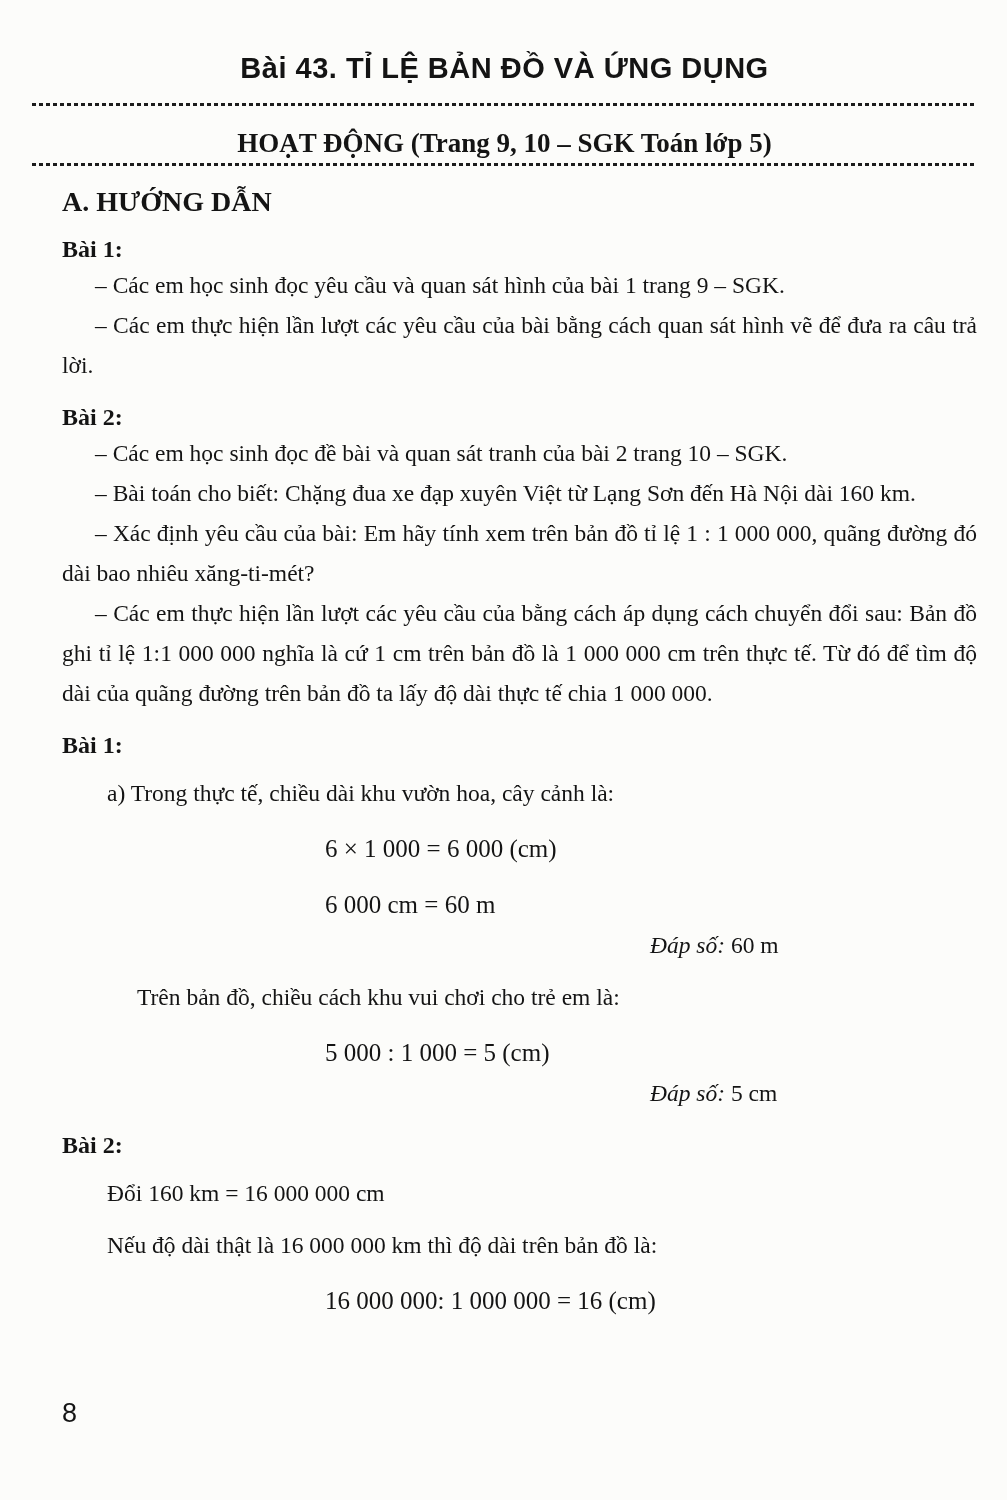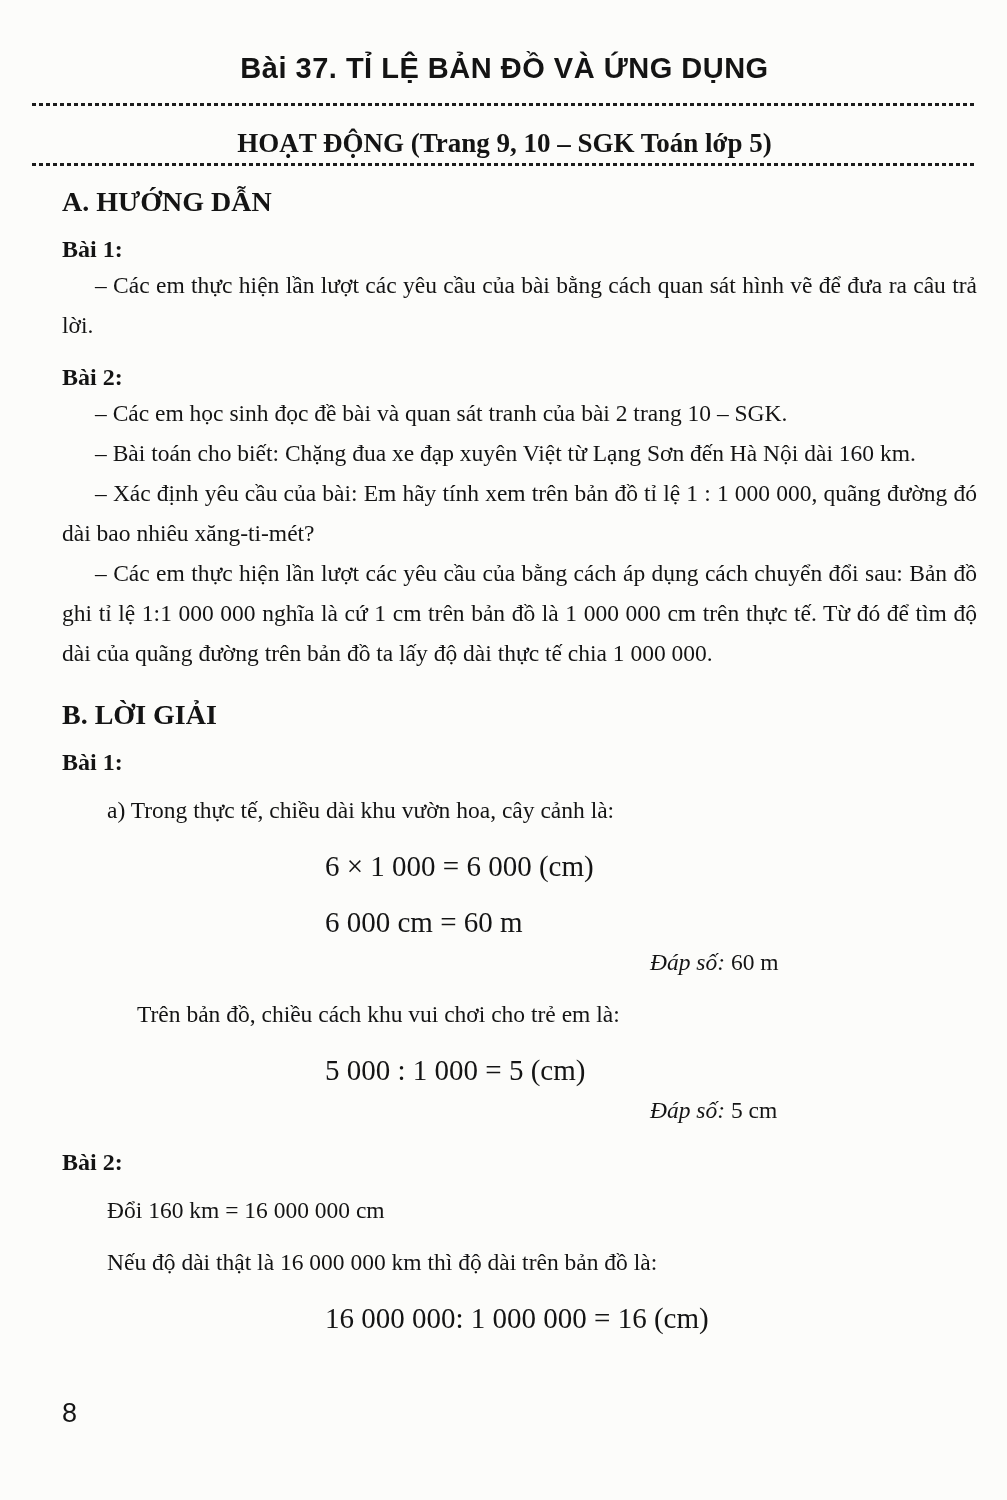--- a/index.html
+++ b/index.html
@@ -68,21 +68,21 @@
   }
   p.flow-line {
     margin: 12px;
     font-size: 23.5px;
     line-height: 40px;
     text-indent: 33px;
   }
   p.flow-line.deep { text-indent: 63px; }
   p.equation {
     margin: 16px 0 0 263px;
-    font-size: 29px;
+    font-size: 25px;
     line-height: 40px;
   }
   p.answer {
     margin: 0 0 0 588px;
     font-size: 23.5px;
     line-height: 40px;
   }
   .answer .answer-label {
     font-style: italic;
   }
@@ -92,40 +92,40 @@
     top: 1398px;
     font-family: "Liberation Sans", sans-serif;
     font-size: 27px;
   }
 </style>
 </head>
 <body>
 
 <div class="page">
 
-  <div class="title">Bài 37. TỈ LỆ BẢN ĐỒ VÀ ỨNG DỤNG</div>
+  <div class="title">Bài 43. TỈ LỆ BẢN ĐỒ VÀ ỨNG DỤNG</div>
 
   <div class="rule rule-top"></div>
   <div class="subtitle">HOẠT ĐỘNG (Trang 9, 10 – SGK Toán lớp 5)</div>
   <div class="rule rule-bottom"></div>
 
   <div class="content">
 
     <div class="section-heading">A. HƯỚNG DẪN</div>
 
     <div class="bai-label">Bài 1:</div>
+    <p class="body-par">– Các em học sinh đọc yêu cầu và quan sát hình của bài 1 trang 9 – SGK.</p>
     <p class="body-par">– Các em thực hiện lần lượt các yêu cầu của bài bằng cách quan sát hình vẽ để đưa ra câu trả lời.</p>
 
     <div class="bai-label tight">Bài 2:</div>
     <p class="body-par">– Các em học sinh đọc đề bài và quan sát tranh của bài 2 trang 10 – SGK.</p>
     <p class="body-par">– Bài toán cho biết: Chặng đua xe đạp xuyên Việt từ Lạng Sơn đến Hà Nội dài 160 km.</p>
     <p class="body-par">– Xác định yêu cầu của bài: Em hãy tính xem trên bản đồ tỉ lệ 1 : 1 000 000, quãng đường đó dài bao nhiêu xăng-ti-mét?</p>
     <p class="body-par">– Các em thực hiện lần lượt các yêu cầu của bằng cách áp dụng cách chuyển đổi sau: Bản đồ ghi tỉ lệ 1:1 000 000 nghĩa là cứ 1 cm trên bản đồ là 1 000 000 cm trên thực tế. Từ đó để tìm độ dài của quãng đường trên bản đồ ta lấy độ dài thực tế chia 1 000 000.</p>
 
-    <div class="section-heading b">B. LỜI GIẢI</div>
 
     <div class="bai-label">Bài 1:</div>
     <p class="flow-line">a) Trong thực tế, chiều dài khu vườn hoa, cây cảnh là:</p>
     <p class="equation">6 × 1 000 = 6 000 (cm)</p>
     <p class="equation">6 000 cm = 60 m</p>
     <p class="answer"><span class="answer-label">Đáp số:</span><span> 60 m</span></p>
 
     <p class="flow-line deep">Trên bản đồ, chiều cách khu vui chơi cho trẻ em là:</p>
     <p class="equation">5 000 : 1 000 = 5 (cm)</p>
     <p class="answer"><span class="answer-label">Đáp số:</span><span> 5 cm</span></p>

